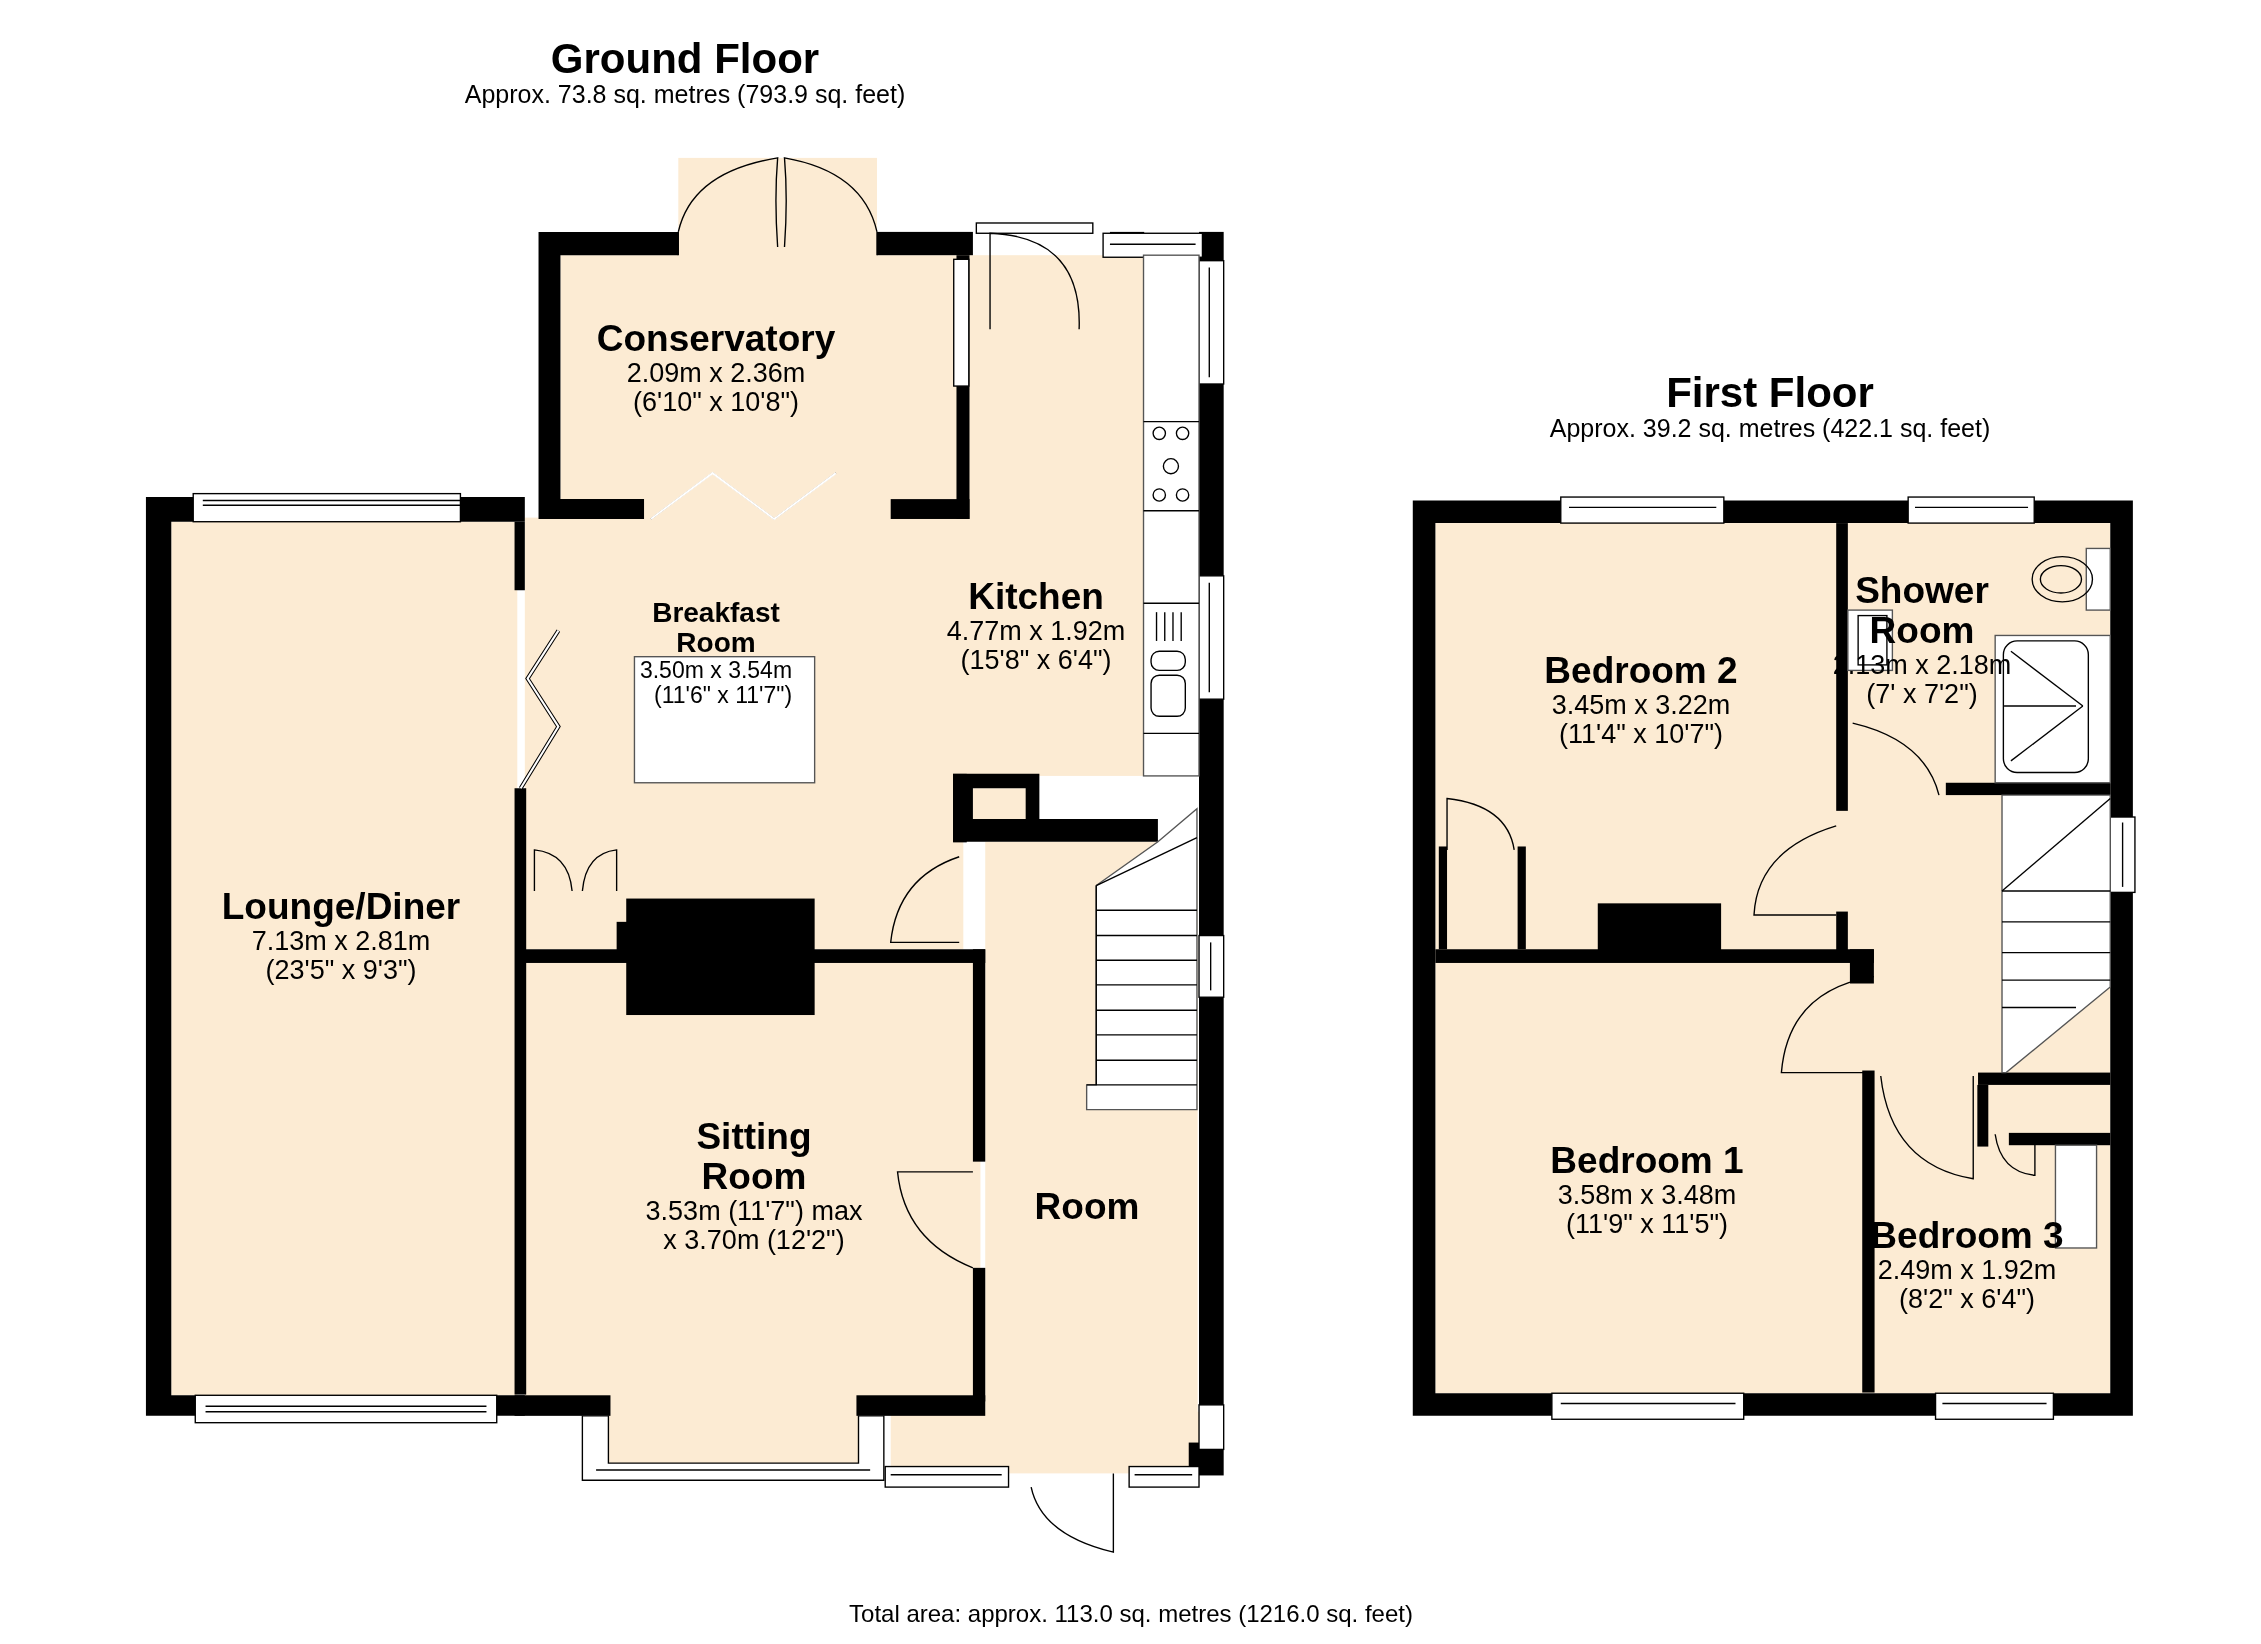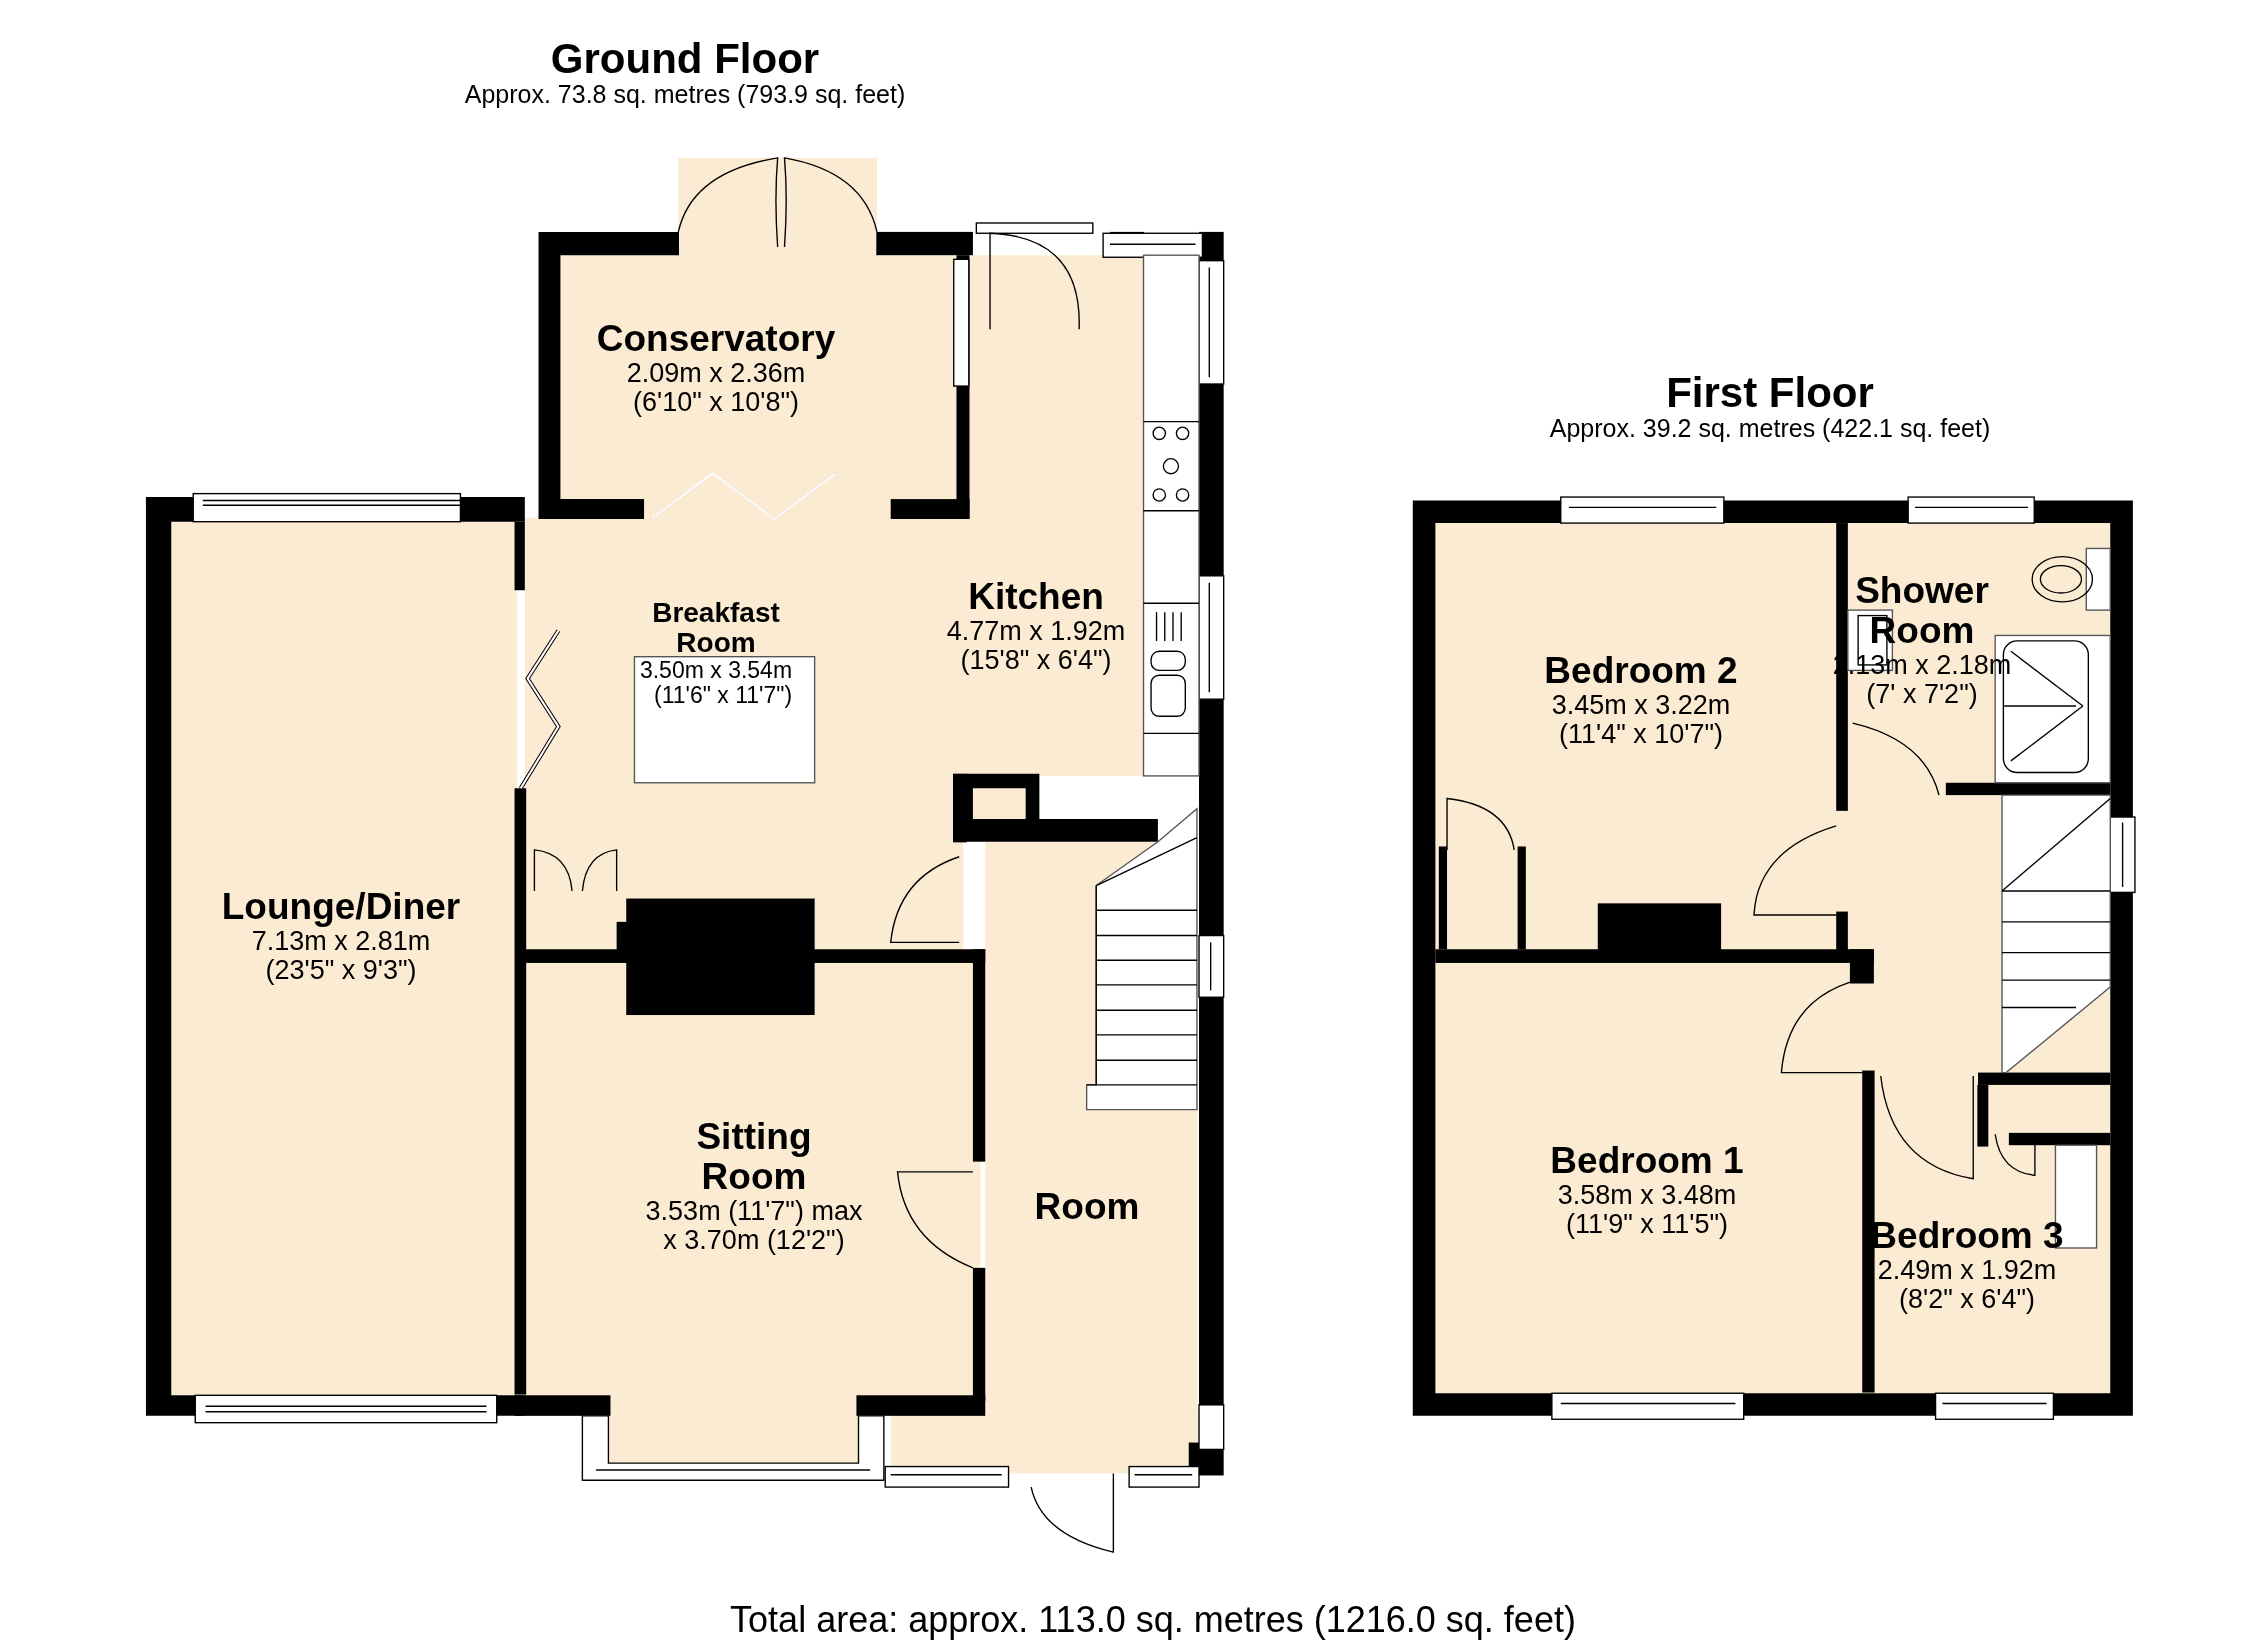--- a/index.html
+++ b/index.html
@@ -11,21 +11,21 @@
   .winline { stroke: #000; stroke-width: 2; fill: none; }
   .thin { stroke: #000; stroke-width: 2; fill: none; }
   .fix { fill: #ffffff; stroke: #555; stroke-width: 2; }
   .label { position: absolute; text-align: center; color: #000; line-height: 1.08; white-space: nowrap; transform: translateX(-50%); }
   .title { font-weight: bold; font-size: 42px; }
   .sub { font-size: 25px; }
   .rname { font-weight: bold; font-size: 37px; display: block; }
   .rdim { font-size: 27px; display: block; }
   .rname.small { font-size: 28px; }
   .rdim.small { font-size: 23px; text-align: right; }
-  .total { font-size: 36px; margin-left: 22px; }
+  .total { font-size: 24px; }
 </style>
 </head>
 <body>
 
 <svg class="plan" viewBox="0 0 3300 2400" xmlns="http://www.w3.org/2000/svg">
 
   <g>
 
     <rect class="fill" x="250" y="761" width="505" height="1275"></rect>
     <rect class="fill" x="818" y="372" width="582" height="390"></rect>

